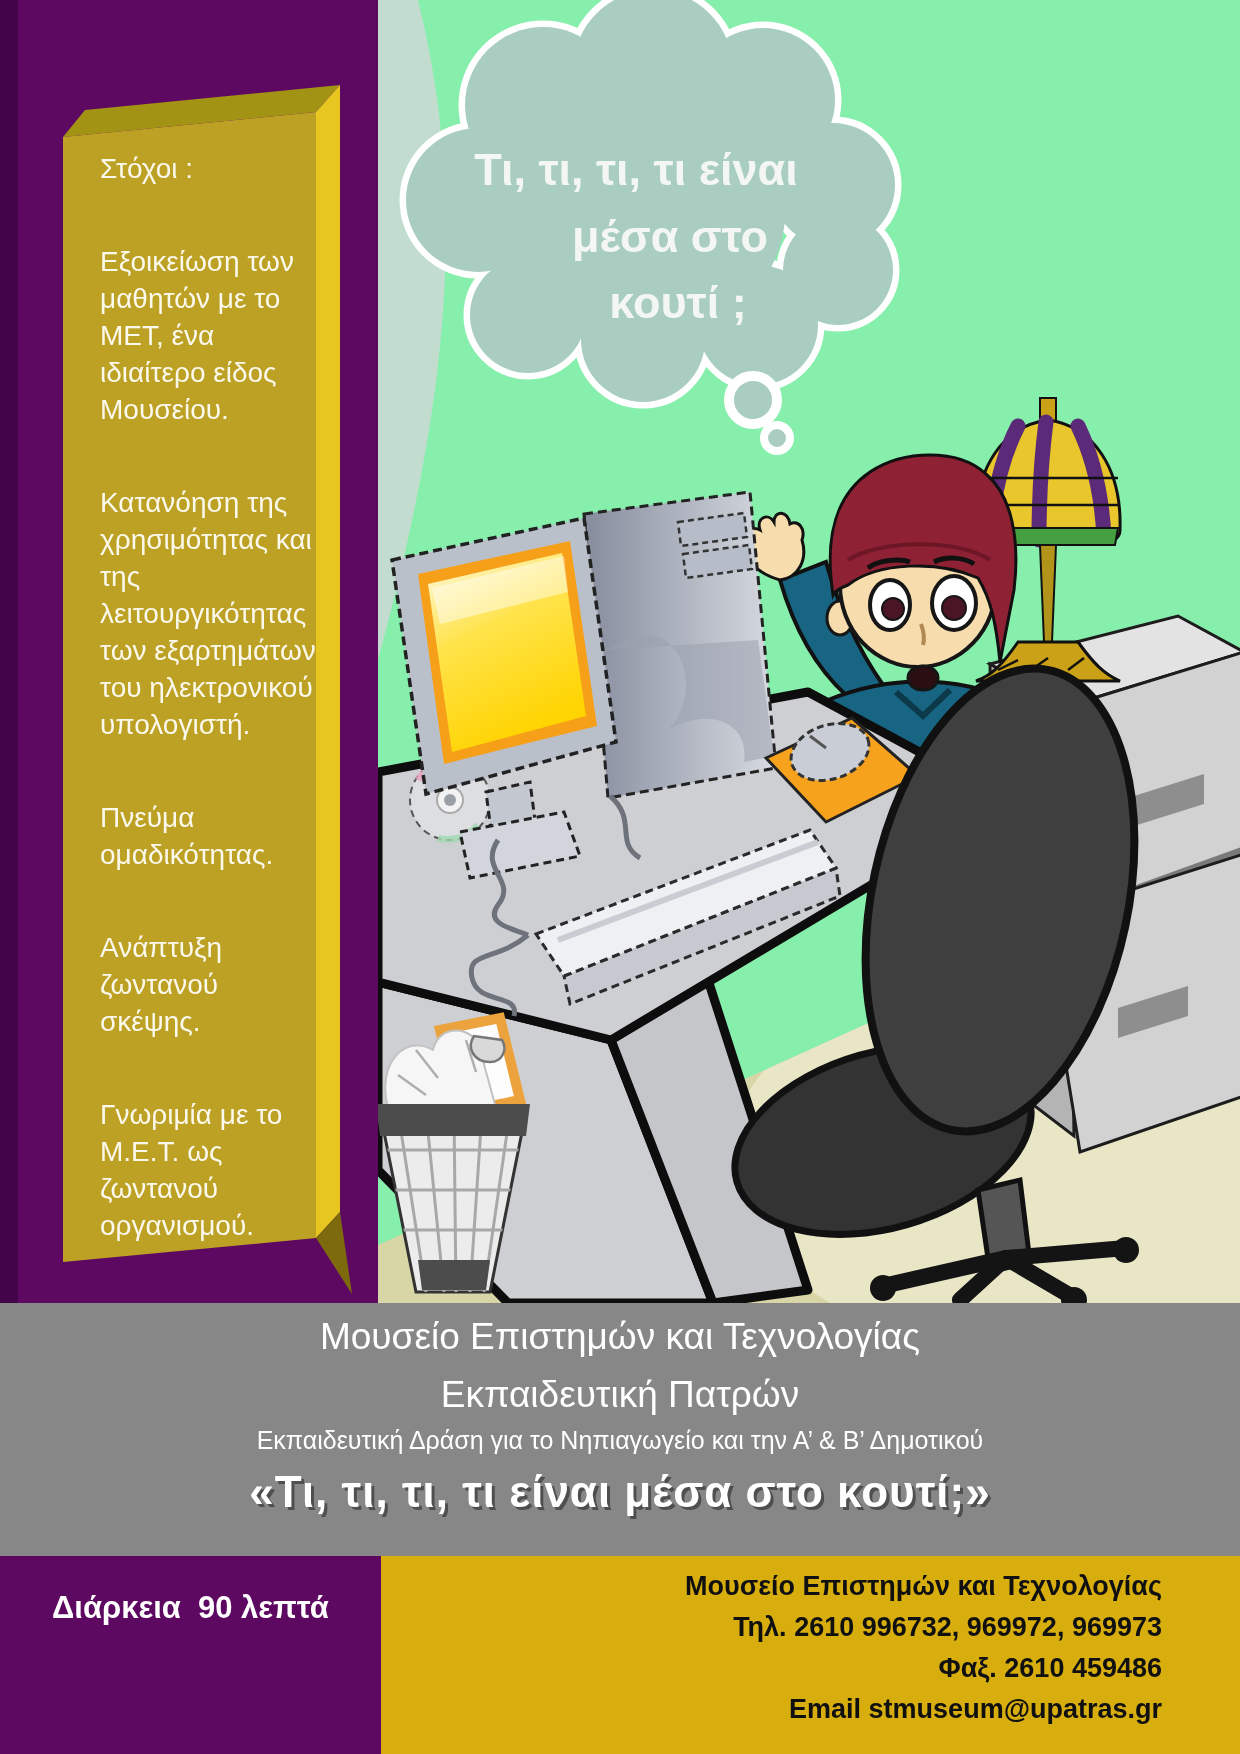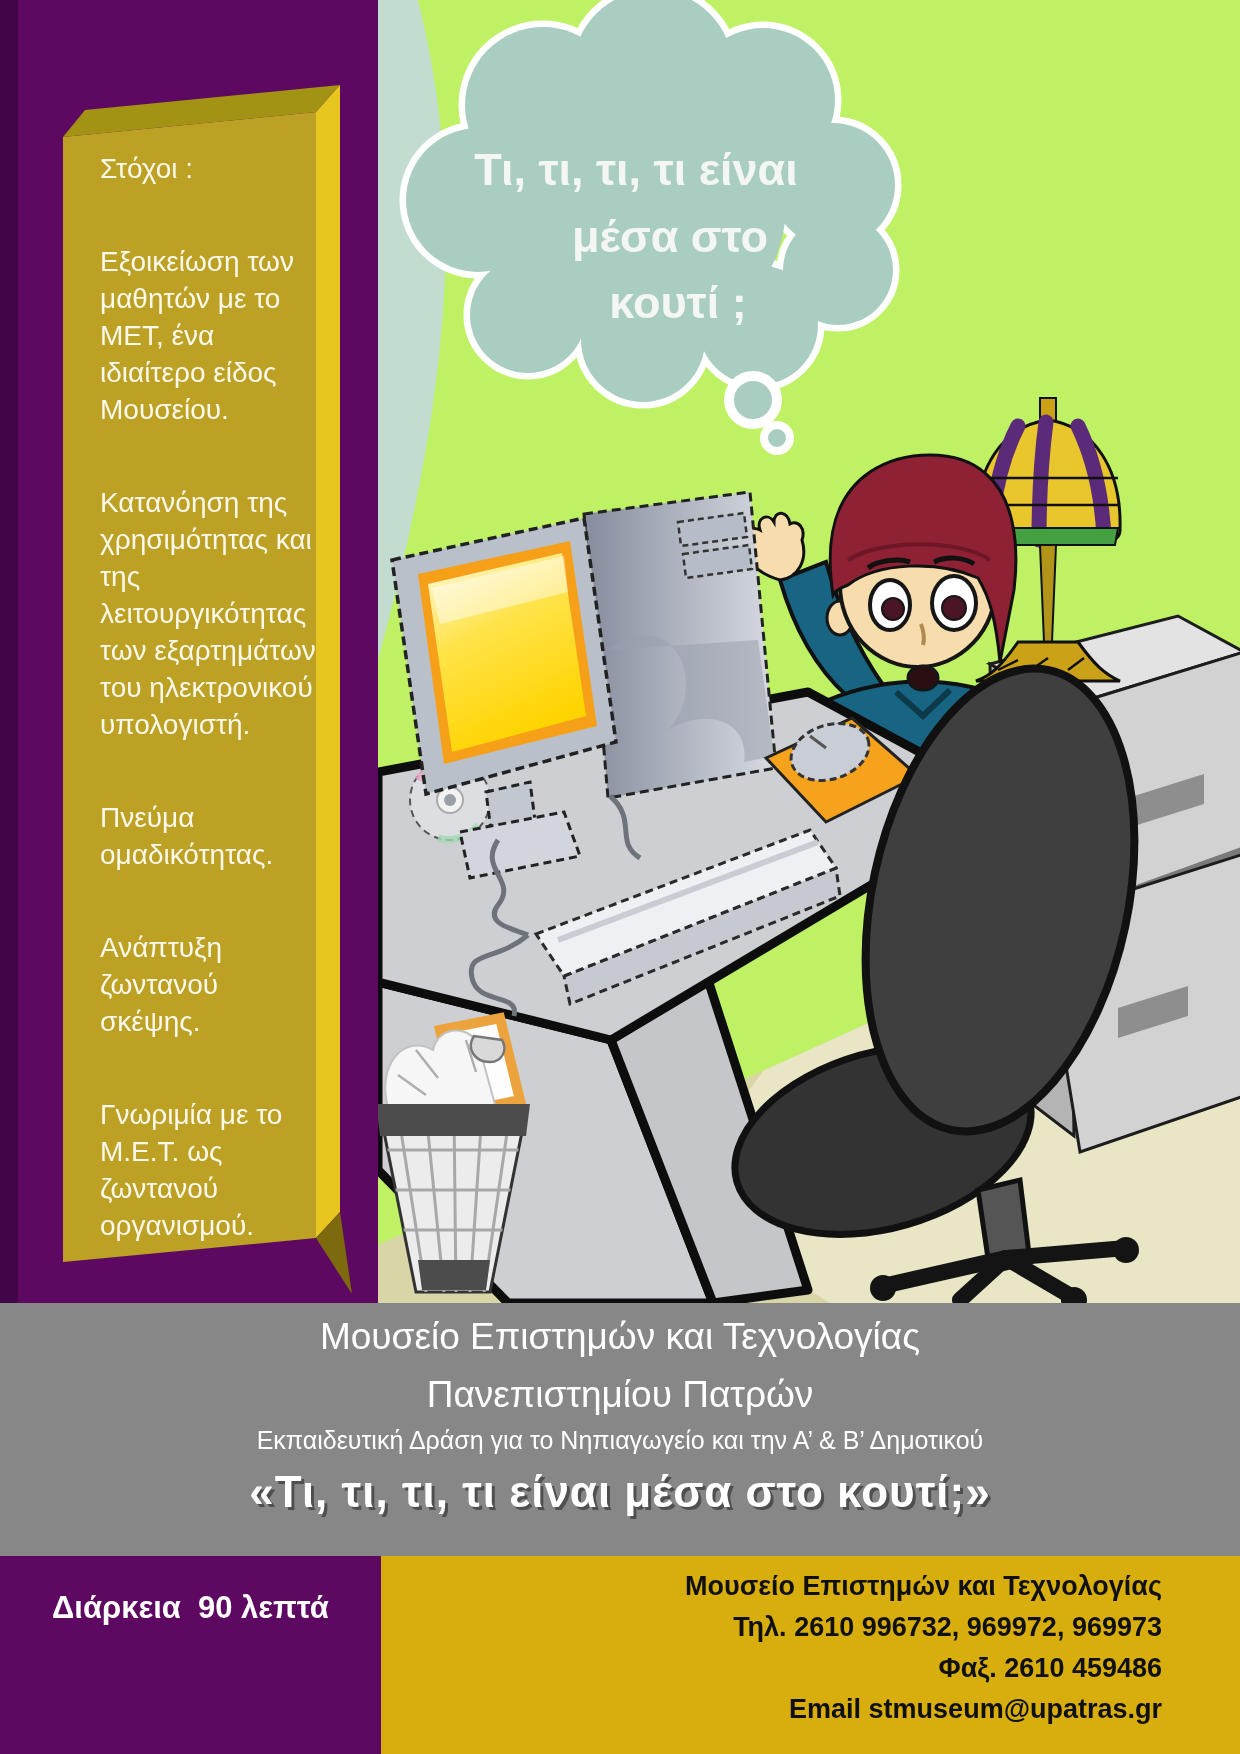--- a/index.html
+++ b/index.html
@@ -10,21 +10,21 @@
   
   .sidebar{position:absolute;left:0;top:0;width:378px;height:1690px;background:#5d0861;}
   .sidebar-edge{position:absolute;left:0;top:0;width:18px;height:1303px;background:#43054a;}
   .goalbox-svg{position:absolute;left:0;top:0;}
   .goal-text{
     position:absolute;left:100px;top:150px;width:222px;color:#fbf8ec;
   }
   .goal-title{font-size:34px;font-weight:bold;margin:0 0 30px 0;}
   .goal-text p{font-size:28px;line-height:37px;margin:0 0 56px 0;font-weight:400;}
   
-  .illustration{position:absolute;left:378px;top:0;width:862px;height:1448px;background:#bef264;overflow:hidden;}
+  .illustration{position:absolute;left:378px;top:0;width:862px;height:1448px;background:#86efac;overflow:hidden;}
   .bubble-text{font-family:"Liberation Sans",sans-serif;font-weight:bold;font-size:45px;fill:#f3f6f2;}
   
   .gray-band{position:absolute;left:0;top:1303px;width:1240px;height:253px;background:#878787;color:#ffffff;text-align:center;}
   .gb1{font-size:37px;padding-top:13px;}
   .gb2{font-size:37px;margin-top:16px;}
   .gb3{font-size:25px;margin-top:10px;}
   .gb4{font-size:44px;font-weight:bold;margin-top:12px;text-shadow:3px 3px 0 #4f4f4f;letter-spacing:1px;}
   
   .bottom-purple{position:absolute;left:0;top:1556px;width:461px;height:198px;background:#5d0861;color:#ffffff;}
   .duration{position:absolute;left:52px;top:34px;font-size:31px;font-weight:bold;white-space:pre-wrap;}
@@ -235,21 +235,21 @@
           <line x1="14" y1="1230" x2="134" y2="1230"></line>
         </g>
         <polygon points="-2,1104 152,1104 148,1136 2,1136" fill="#4c4c4c"></polygon>
         <polygon points="40,1260 112,1260 108,1290 44,1290" fill="#4c4c4c"></polygon>
       </g>
     </svg>
   </div>
 
   <div class="gray-band">
     <div class="gb1">Μουσείο Επιστημών και Τεχνολογίας</div>
-    <div class="gb2">Πανεπιστημίου Πατρών</div>
+    <div class="gb2">Εκπαιδευτική Πατρών</div>
     <div class="gb3">Εκπαιδευτική Δράση για το Νηπιαγωγείο και την Α’ &amp; Β’ Δημοτικού</div>
     <div class="gb4">«Τι, τι, τι, τι είναι μέσα στο κουτί;»</div>
   </div>
 
   <div class="bottom-purple">
     <div class="duration">Διάρκεια  90 λεπτά</div>
   </div>
   <div class="bottom-gold">
     <div class="contact">
       <div>Μουσείο Επιστημών και Τεχνολογίας</div>

